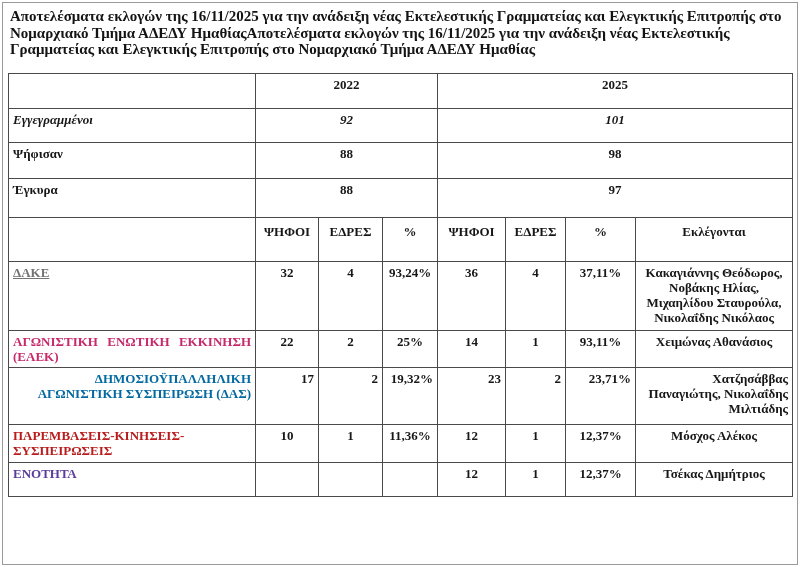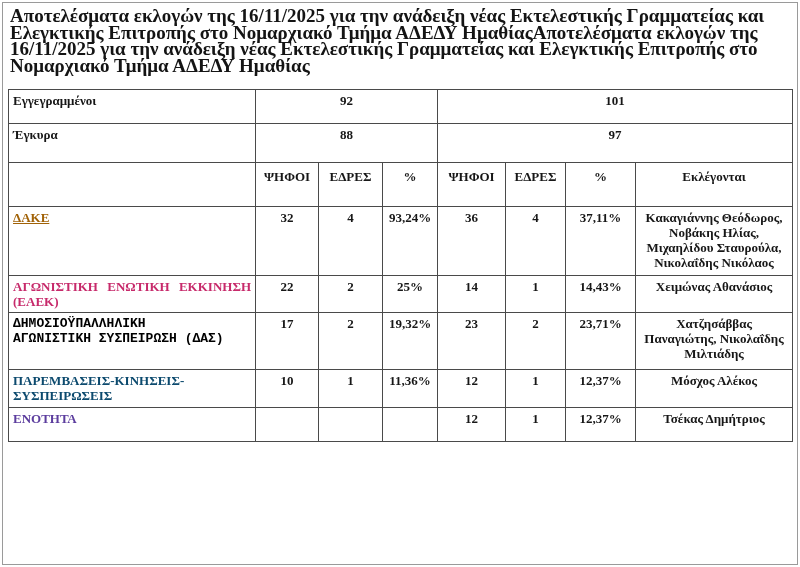--- a/index.html
+++ b/index.html
@@ -12,21 +12,21 @@
     position: relative;
     overflow: hidden;
   }
   .frame {
     position: absolute; left: 2px; top: 2px; right: 2px; bottom: 2px;
     border: 1px solid #9a9a9a;
     pointer-events: none;
   }
   .page-title {
     margin: 8px 10px 0 10px;
-    font-size: 19px;
+    font-size: 15px;
     line-height: 16.5px;
     text-align: left;
     color: #141414;
   }
   table.results {
     border-collapse: collapse;
     table-layout: fixed;
     width: 784px;
     margin: 15px 0 0 8px;
   }
@@ -46,28 +46,28 @@
     padding-left: 5px;
     line-height: 15px;
   }
   td.elected-cell {
     text-align: center;
     font-size: 12.5px;
     line-height: 15px;
   }
   
   tr.r-yr    td { height: 28px; }
-  tr.r-s1    td { height: 27px; }
+  tr.r-s1    td { height: 27px; font-style: italic; }
   tr.r-s2    td { height: 29px; }
   tr.r-s3    td { height: 29px; }
   tr.r-s4    td { height: 32px; }
   tr.r-sub   td { height: 34px; padding-top: 6px; }
   tr.r-p0    td { height: 62px; }
   tr.r-p1    td { height: 24px; }
-  tr.r-p2    td { height: 50px; }
+  tr.r-p2    td { height: 50px; text-align: right; }
   tr.r-p3    td { height: 31px; }
   tr.r-p4    td { height: 29px; }
   tr.r-p5    td { height: 27px; }
 </style>
 </head>
 <body>
 
 <div class="frame"></div>
 
 <p class="page-title">Αποτελέσματα εκλογών της 16/11/2025 για την ανάδειξη νέας Εκτελεστικής Γραμματείας και Ελεγκτικής Επιτροπής στο Νομαρχιακό Τμήμα ΑΔΕΔΥ ΗμαθίαςΑποτελέσματα εκλογών της 16/11/2025 για την ανάδειξη νέας Εκτελεστικής Γραμματείας και Ελεγκτικής Επιτροπής στο Νομαρχιακό Τμήμα ΑΔΕΔΥ Ημαθίας</p>
@@ -78,76 +78,86 @@
       <col style="width:63px">
       <col style="width:64px">
       <col style="width:55px">
     <col style="width:68px">
       <col style="width:60px">
       <col style="width:70px">
       <col style="width:157px">
   </colgroup>
 
   <tbody>
+      <tr class="r-yr">
+    <td class="label-cell"></td>
+    <td class="c" colspan="3">2022</td>
+    <td class="c" colspan="4">2025</td>
+  </tr>
 
   <tr class="r-s1">
     <td class="label-cell">Εγγεγραμμένοι</td>
     <td class="c" colspan="3">92</td>
     <td class="c" colspan="4">101</td>
+  </tr>
+  <tr class="r-s2">
+    <td class="label-cell">Ψήφισαν</td>
+    <td class="c" colspan="3">88</td>
+    <td class="c" colspan="4">98</td>
   </tr>
   <tr class="r-s4">
     <td class="label-cell">Έγκυρα</td>
     <td class="c" colspan="3">88</td>
     <td class="c" colspan="4">97</td>
   </tr>
 
   <tr class="r-sub">
     <td class="label-cell"></td>
     <td class="c">ΨΗΦΟΙ</td>
     <td class="c">ΕΔΡΕΣ</td>
     <td class="c">%</td>
     <td class="c">ΨΗΦΟΙ</td>
     <td class="c">ΕΔΡΕΣ</td>
     <td class="c">%</td>
     <td class="c">Εκλέγονται</td>
   </tr>
 
   <tr class="r-p0">
-    <td class="party-name" style="color: #a16207; text-decoration: underline;">ΔΑΚΕ</td>
+    <td class="party-name" style="color: #737373; text-decoration: underline;">ΔΑΚΕ</td>
     <td class="c">32</td>
     <td class="c">4</td>
     <td class="c">93,24%</td>
     <td class="c">36</td>
     <td class="c">4</td>
     <td class="c">37,11%</td>
     <td class="elected-cell">Κακαγιάννης Θεόδωρος, Νοβάκης Ηλίας, Μιχαηλίδου Σταυρούλα, Νικολαΐδης Νικόλαος</td>
   </tr>
   <tr class="r-p1">
     <td class="party-name" style="color: rgb(199, 42, 107);">ΑΓΩΝΙΣΤΙΚΗ ΕΝΩΤΙΚΗ ΕΚΚΙΝΗΣΗ (ΕΑΕΚ)</td>
     <td class="c">22</td>
     <td class="c">2</td>
     <td class="c">25%</td>
     <td class="c">14</td>
     <td class="c">1</td>
-    <td class="c">14,43%</td>
+    <td class="c">93,11%</td>
     <td class="elected-cell">Χειμώνας Αθανάσιος</td>
   </tr>
   <tr class="r-p2">
-    <td class="party-name" style="color: #000000; font-family: Liberation Mono, monospace;">ΔΗΜΟΣΙΟΫΠΑΛΛΗΛΙΚΗ
+    <td class="party-name" style="color: #0369a1;">ΔΗΜΟΣΙΟΫΠΑΛΛΗΛΙΚΗ
 ΑΓΩΝΙΣΤΙΚΗ ΣΥΣΠΕΙΡΩΣΗ (ΔΑΣ)</td>
     <td class="c">17</td>
     <td class="c">2</td>
     <td class="c">19,32%</td>
     <td class="c">23</td>
     <td class="c">2</td>
     <td class="c">23,71%</td>
     <td class="elected-cell">Χατζησάββας Παναγιώτης, Νικολαΐδης Μιλτιάδης</td>
   </tr>
   <tr class="r-p3">
-    <td class="party-name" style="color: #0c4a6e;">ΠΑΡΕΜΒΑΣΕΙΣ-ΚΙΝΗΣΕΙΣ-
+    <td class="party-name" style="color: #b91c1c;">ΠΑΡΕΜΒΑΣΕΙΣ-ΚΙΝΗΣΕΙΣ-
 ΣΥΣΠΕΙΡΩΣΕΙΣ</td>
     <td class="c">10</td>
     <td class="c">1</td>
     <td class="c">11,36%</td>
     <td class="c">12</td>
     <td class="c">1</td>
     <td class="c">12,37%</td>
     <td class="elected-cell">Μόσχος Αλέκος</td>
   </tr>
   <tr class="r-p5">

